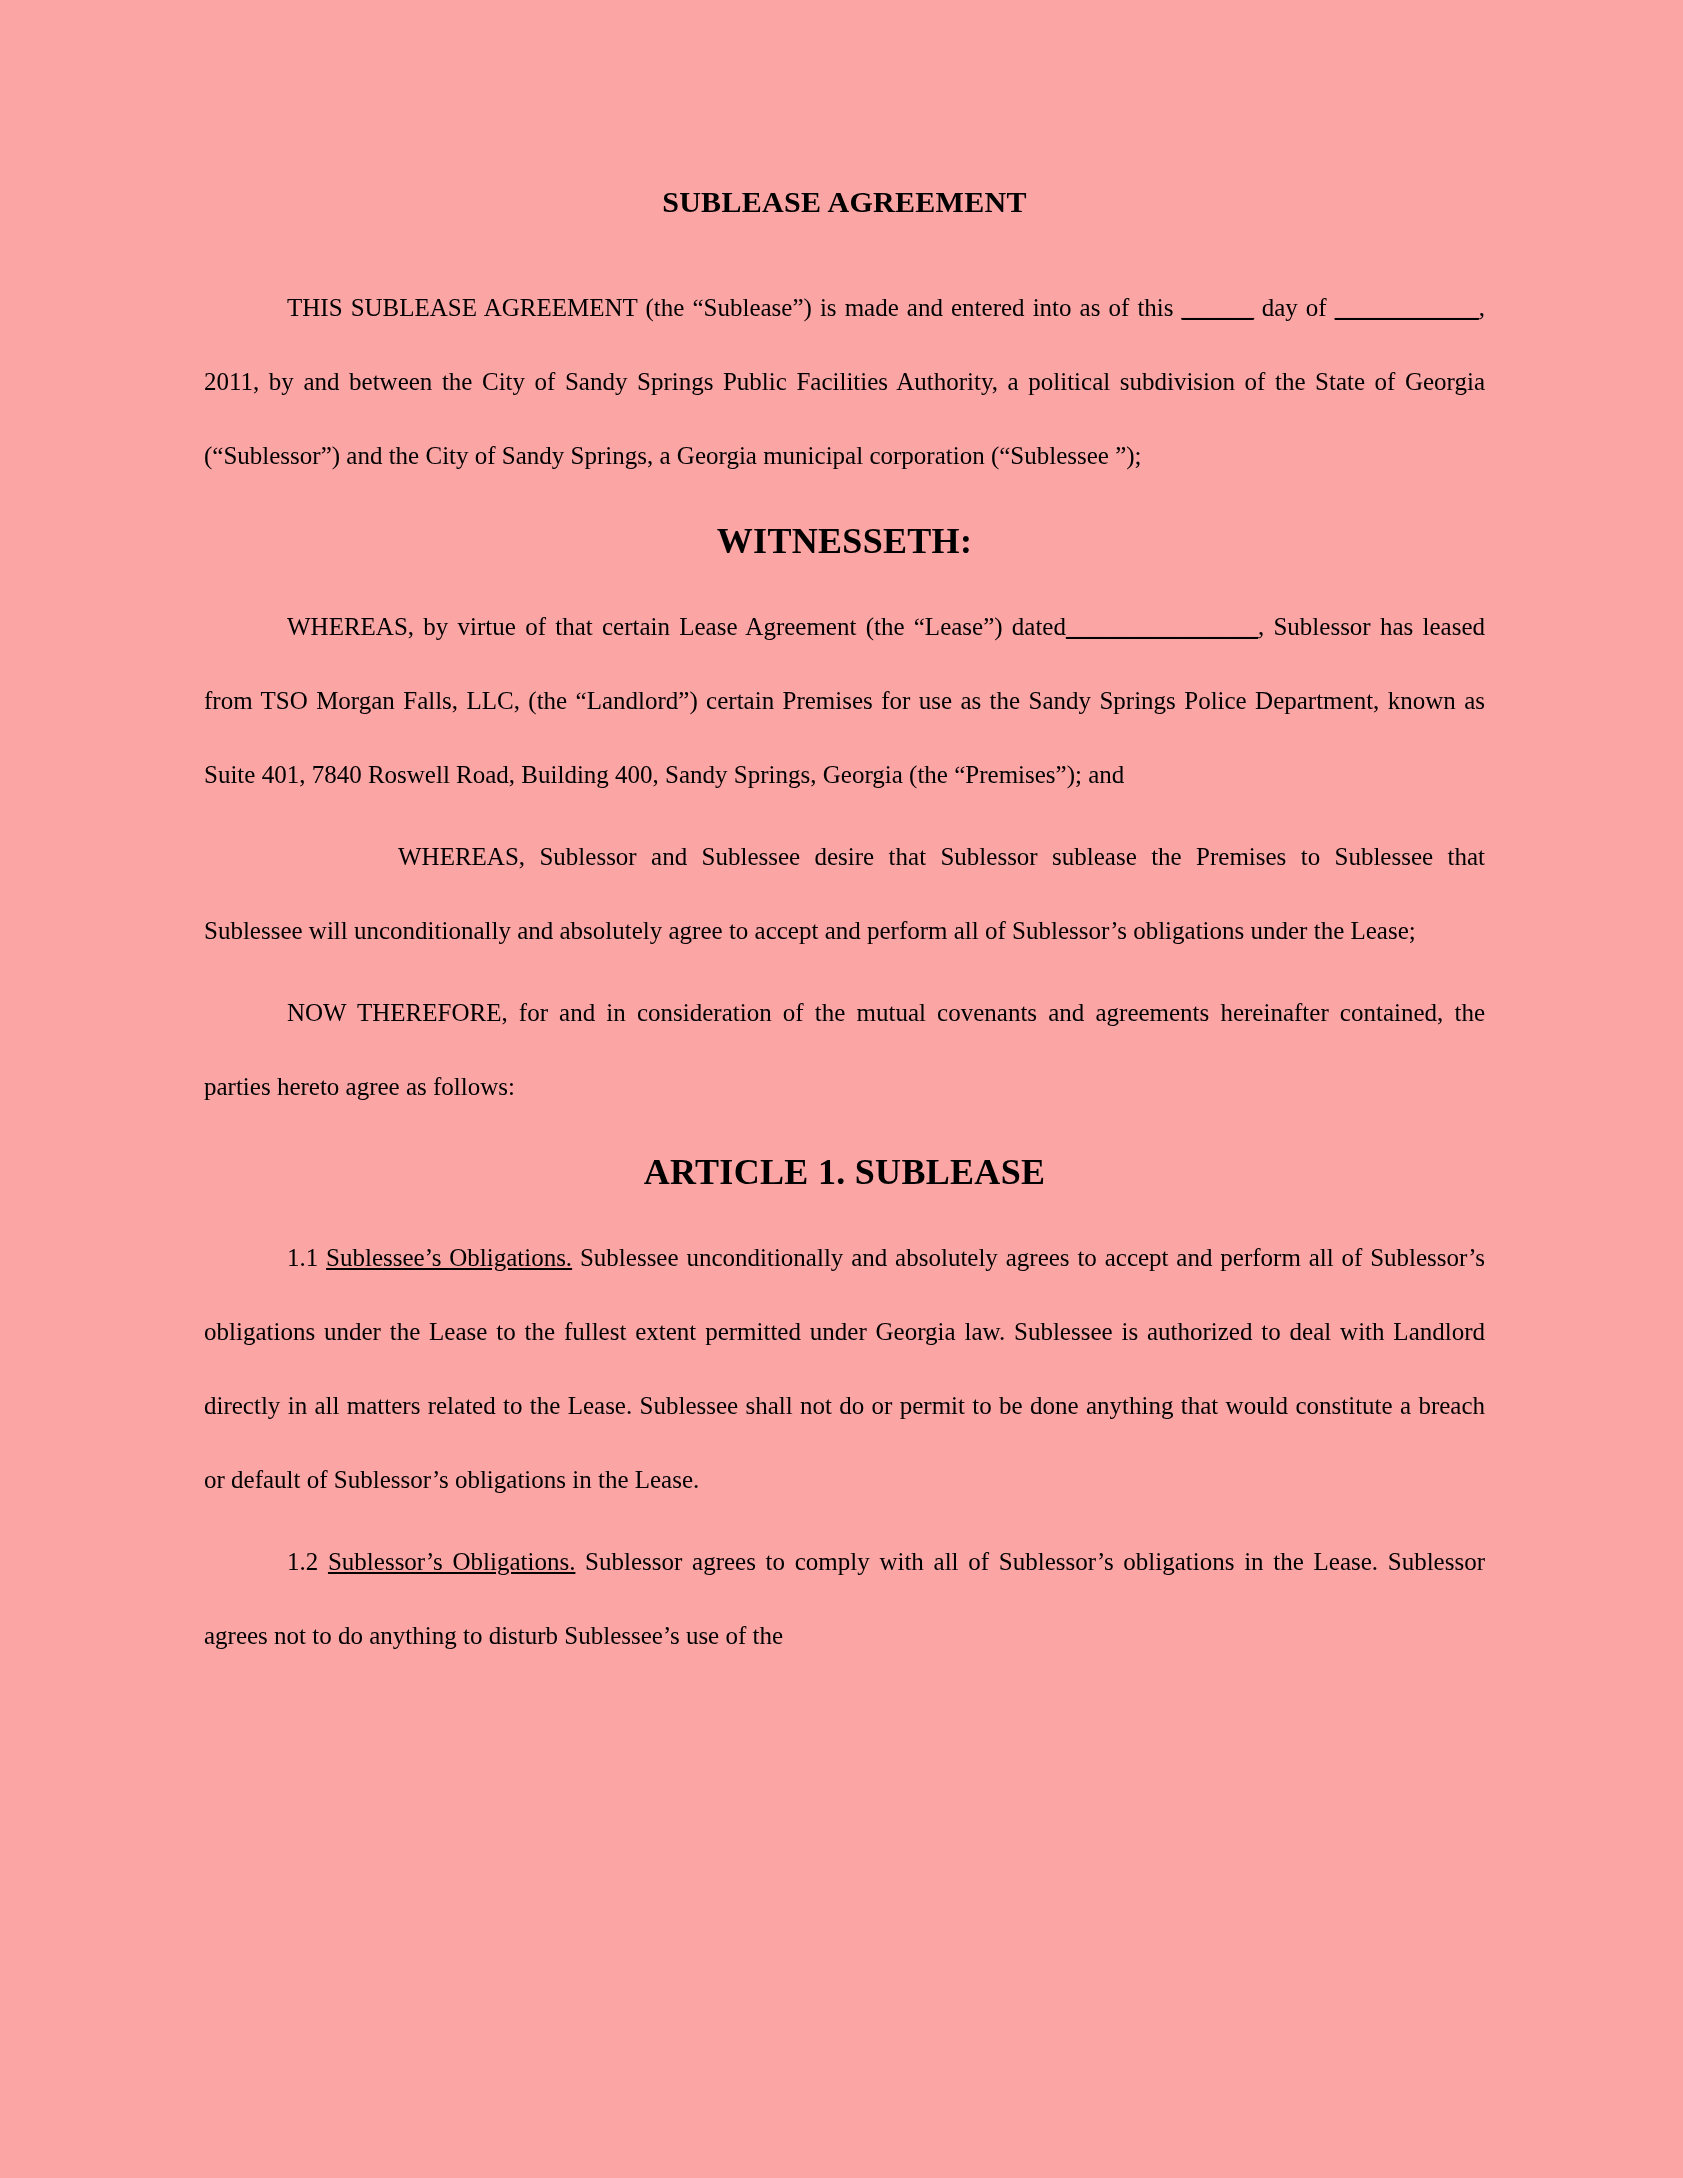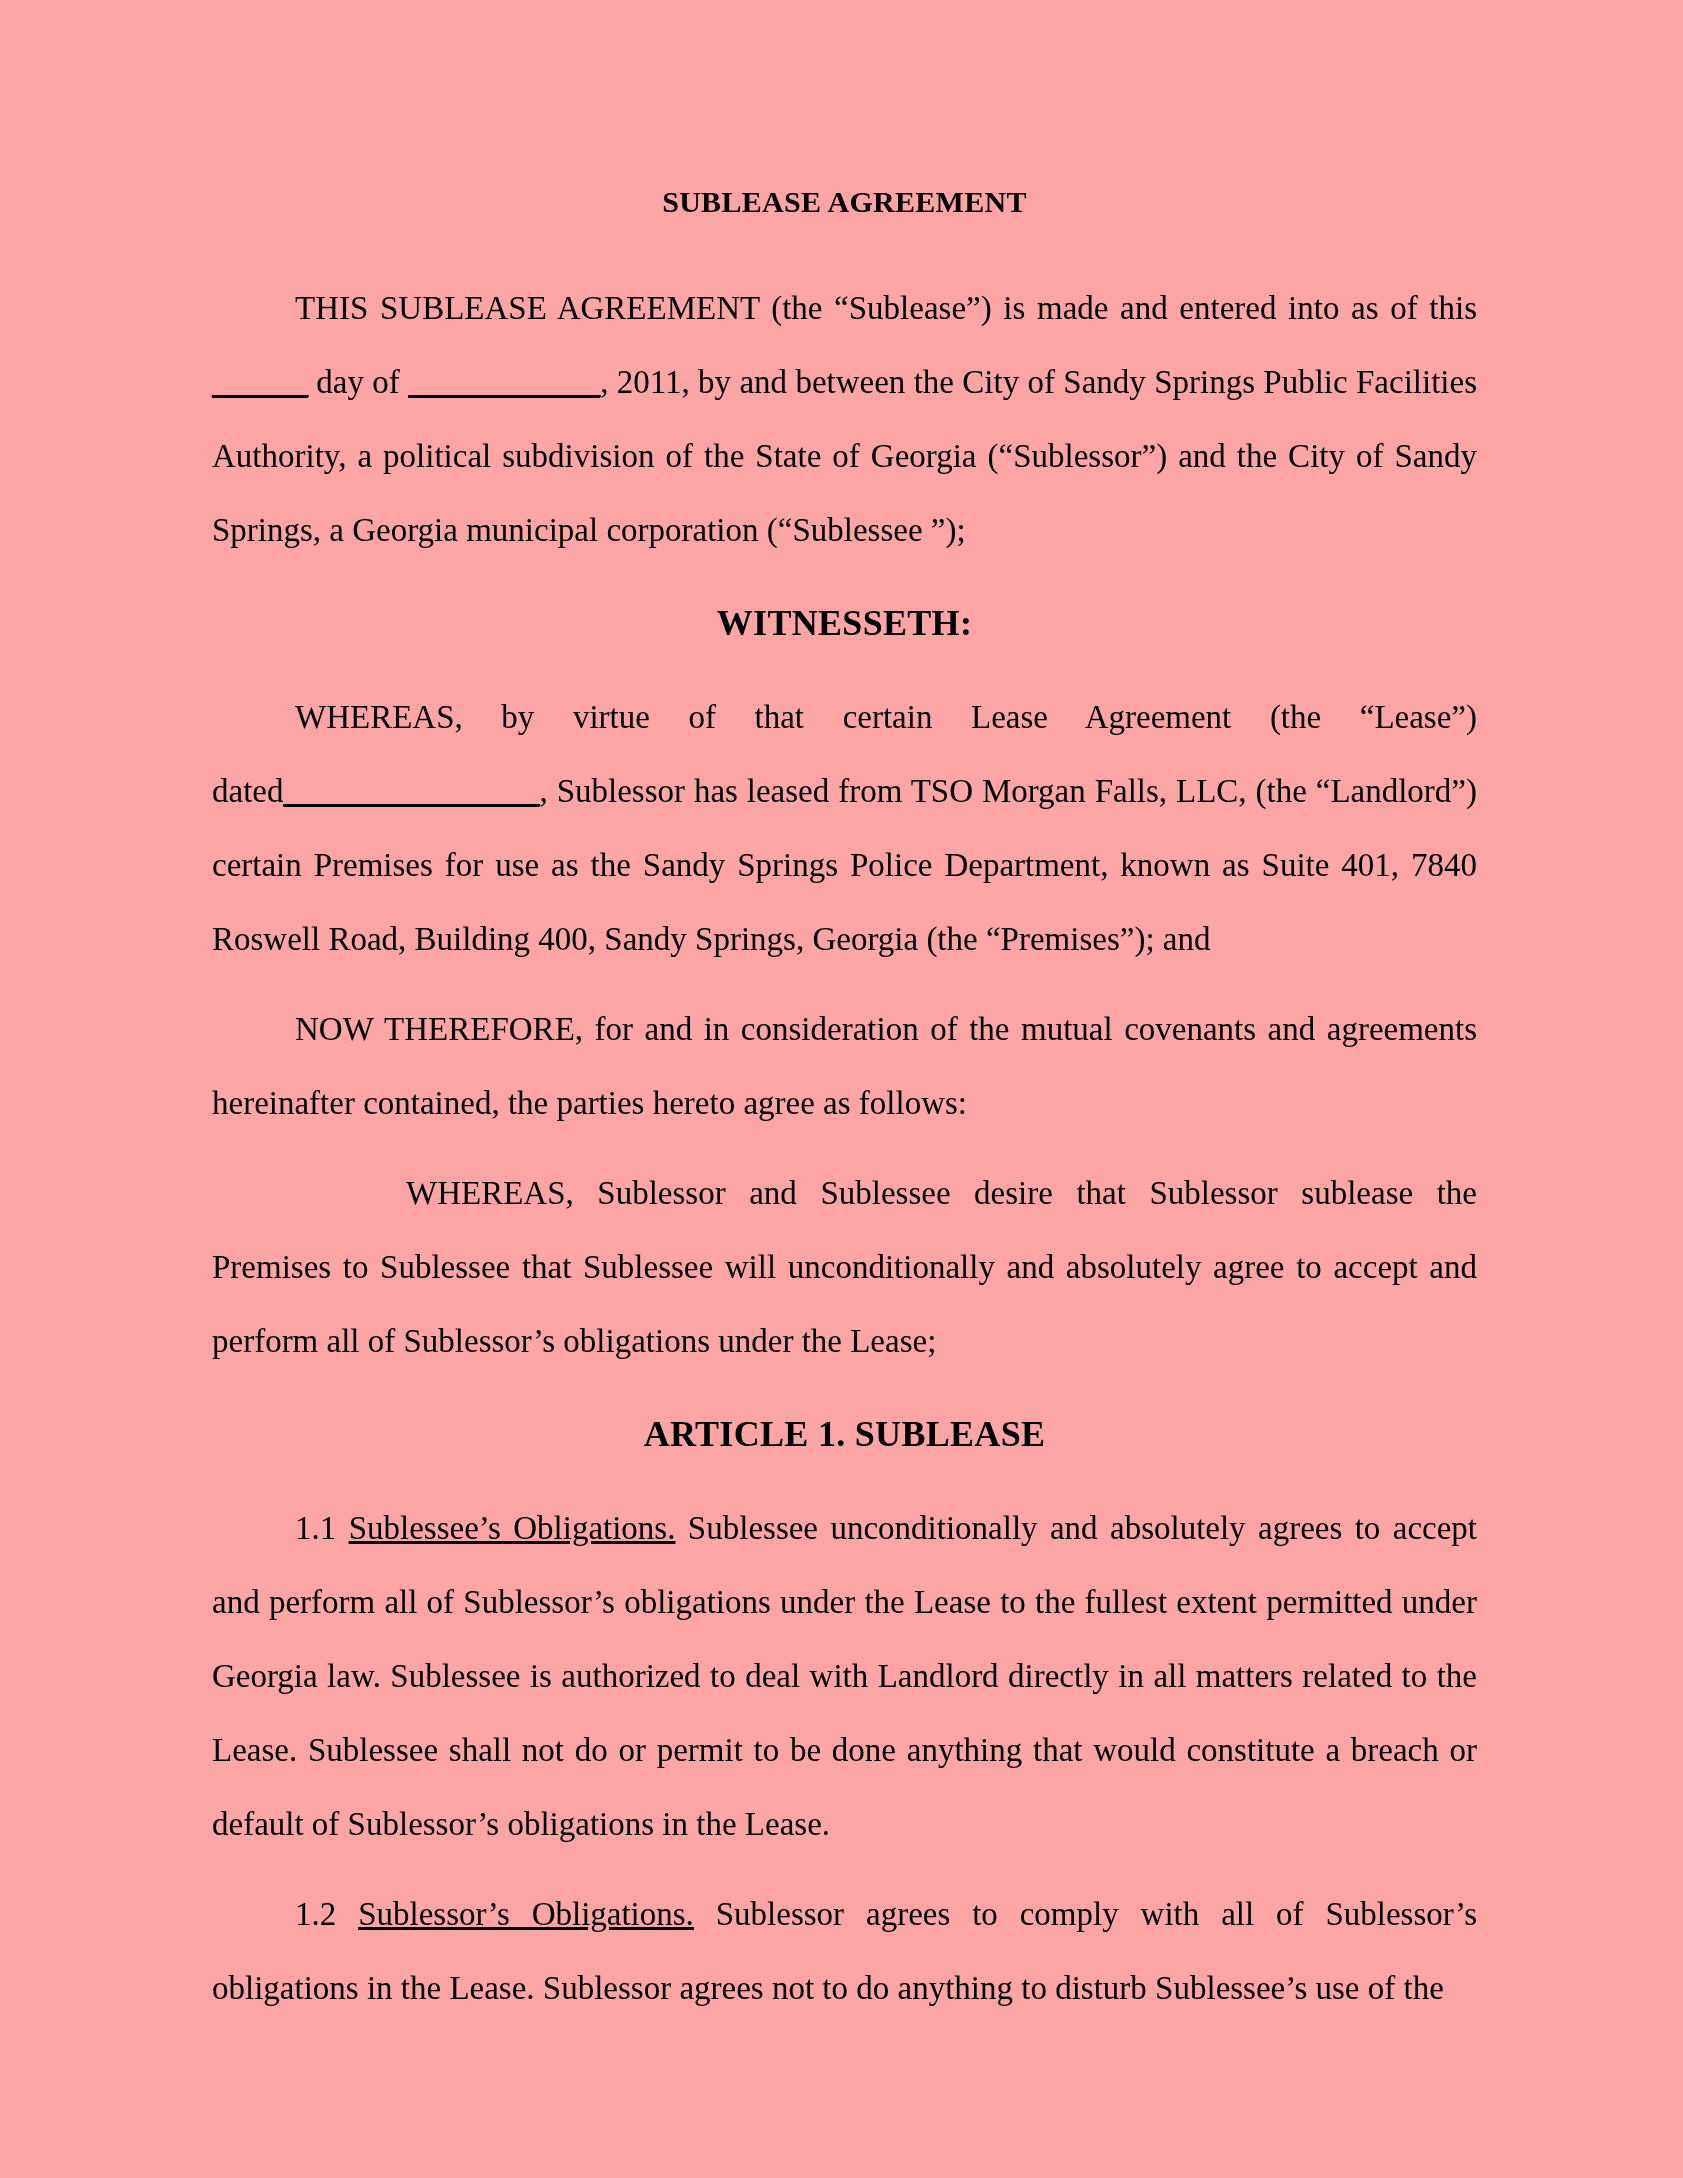--- a/index.html
+++ b/index.html
@@ -37,23 +37,23 @@
     font-weight: bold;
     font-size: 36px;
     letter-spacing: 0.3px;
     margin: 0;
     padding: 19px 0 19px 0;
     line-height: 1.2;
   }
   p.body-par {
     text-align: justify;
     text-justify: inter-word;
-    font-size: 33px;
+    font-size: 25px;
     line-height: 74px;
-    margin: 16px;
+    margin: 8px;
     padding: 0;
     text-indent: 0;
     -webkit-hyphens: none;
     hyphens: none;
   }
   p.body-par.ind-sm { text-indent: 83px; }
   p.body-par.ind-lg { text-indent: 194px; }
   .u { text-decoration: underline; }
   .blank {
     text-decoration: underline;
@@ -68,23 +68,23 @@
   <div class="content">
 
     <div class="doc-title">SUBLEASE AGREEMENT</div>
 
     <p class="body-par ind-sm"><span>THIS SUBLEASE AGREEMENT (the “Sublease”) is made and entered into as of this </span><span class="blank">______</span><span> day of </span><span class="blank">____________</span><span>, 2011, by and between the City of Sandy Springs Public Facilities Authority, a political subdivision of the State of Georgia (“Sublessor”) and the City of Sandy Springs, a Georgia municipal corporation (“Sublessee ”);</span></p>
 
     <div class="ctr-head">WITNESSETH:</div>
 
     <p class="body-par ind-sm"><span>WHEREAS, by virtue of that certain Lease Agreement (the “Lease”) dated</span><span class="blank">________________</span><span>, Sublessor has leased from TSO Morgan Falls, LLC, (the “Landlord”) certain Premises for use as the Sandy Springs Police Department, known as Suite 401, 7840 Roswell Road, Building 400, Sandy Springs, Georgia (the “Premises”); and</span></p>
 
+    <p class="body-par ind-lg">WHEREAS, Sublessor and Sublessee desire that Sublessor sublease the Premises to Sublessee that Sublessee will unconditionally and absolutely agree to accept and perform all of Sublessor’s obligations under the Lease;</p>
+
     <p class="body-par ind-sm">NOW THEREFORE, for and in consideration of the mutual covenants and agreements hereinafter contained, the parties hereto agree as follows:</p>
-
-    <p class="body-par ind-lg">WHEREAS, Sublessor and Sublessee desire that Sublessor sublease the Premises to Sublessee that Sublessee will unconditionally and absolutely agree to accept and perform all of Sublessor’s obligations under the Lease;</p>
 
     <div class="ctr-head">ARTICLE 1. SUBLEASE</div>
 
     <p class="body-par ind-sm"><span class="sec-label">1.1</span>&nbsp;<span class="u">Sublessee’s Obligations.</span><span> Sublessee unconditionally and absolutely agrees to accept and perform all of Sublessor’s obligations under the Lease to the fullest extent permitted under Georgia law. Sublessee is authorized to deal with Landlord directly in all matters related to the Lease. Sublessee shall not do or permit to be done anything that would constitute a breach or default of Sublessor’s obligations in the Lease.</span></p>
 
     <p class="body-par ind-sm"><span class="sec-label">1.2</span>&nbsp;<span class="u">Sublessor’s Obligations.</span><span> Sublessor agrees to comply with all of Sublessor’s obligations in the Lease. Sublessor agrees not to do anything to disturb Sublessee’s use of the</span></p>
 
   </div>
 </div>
 

